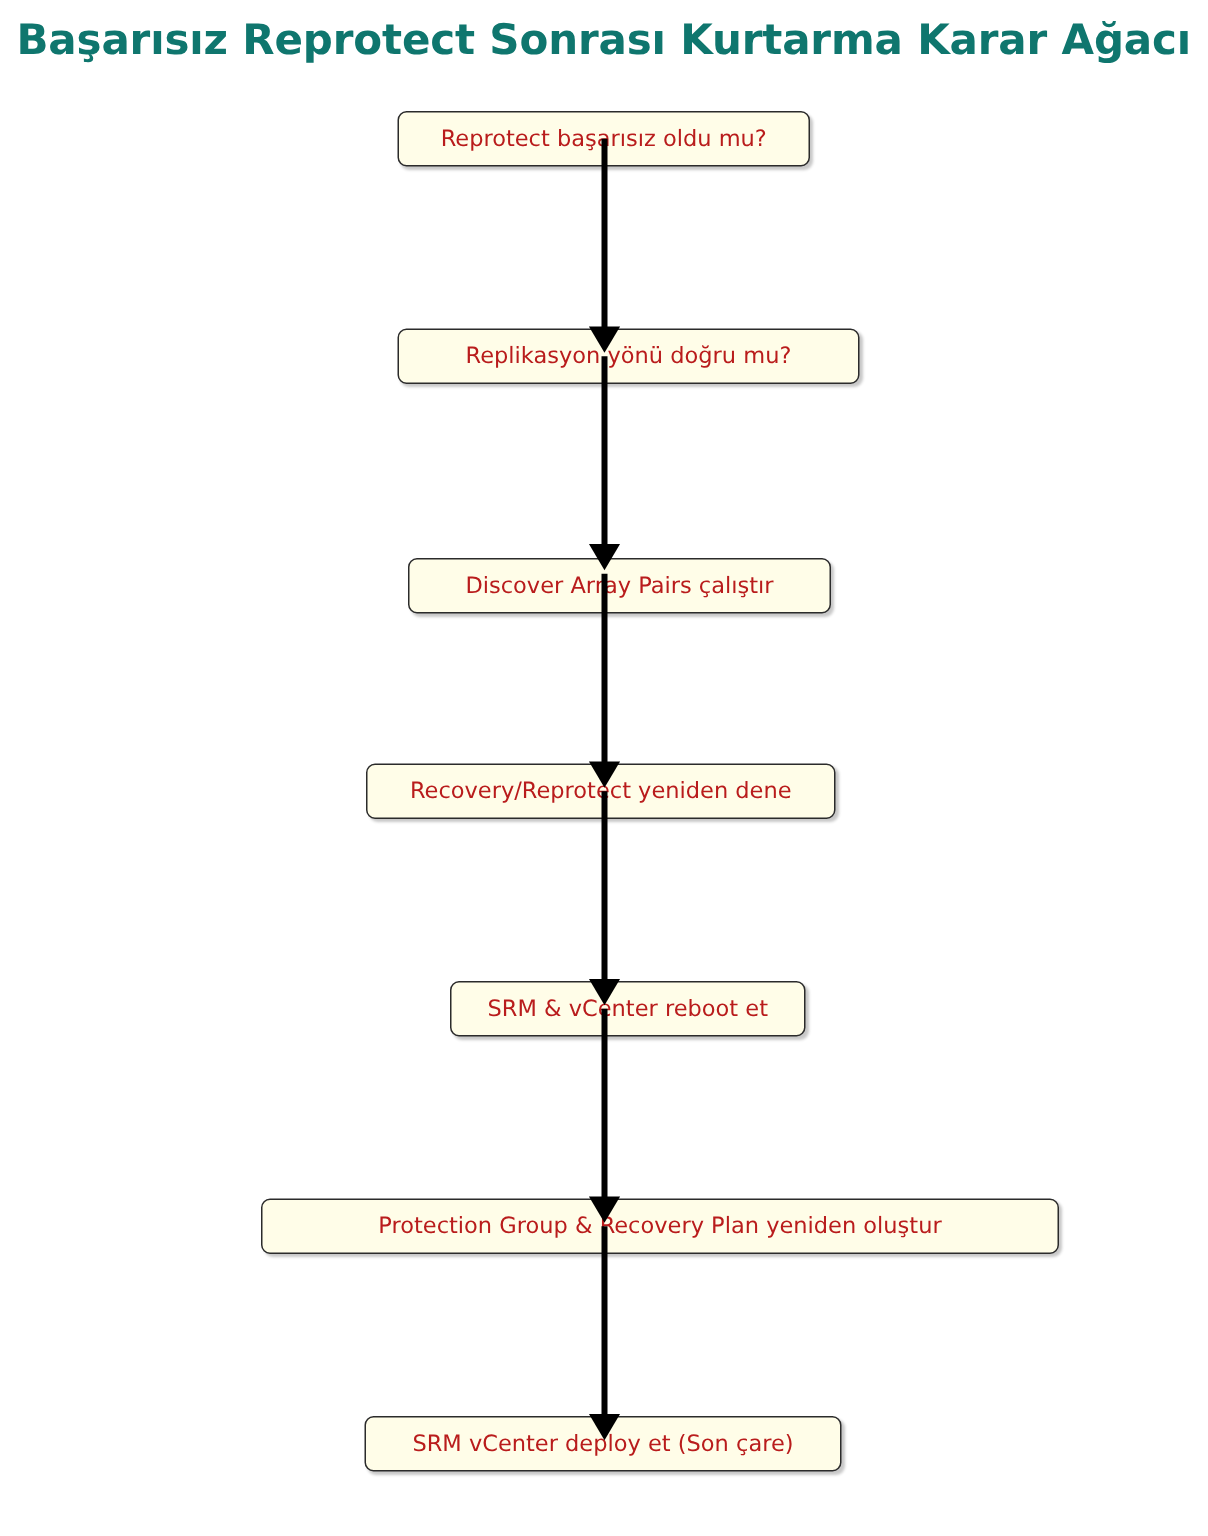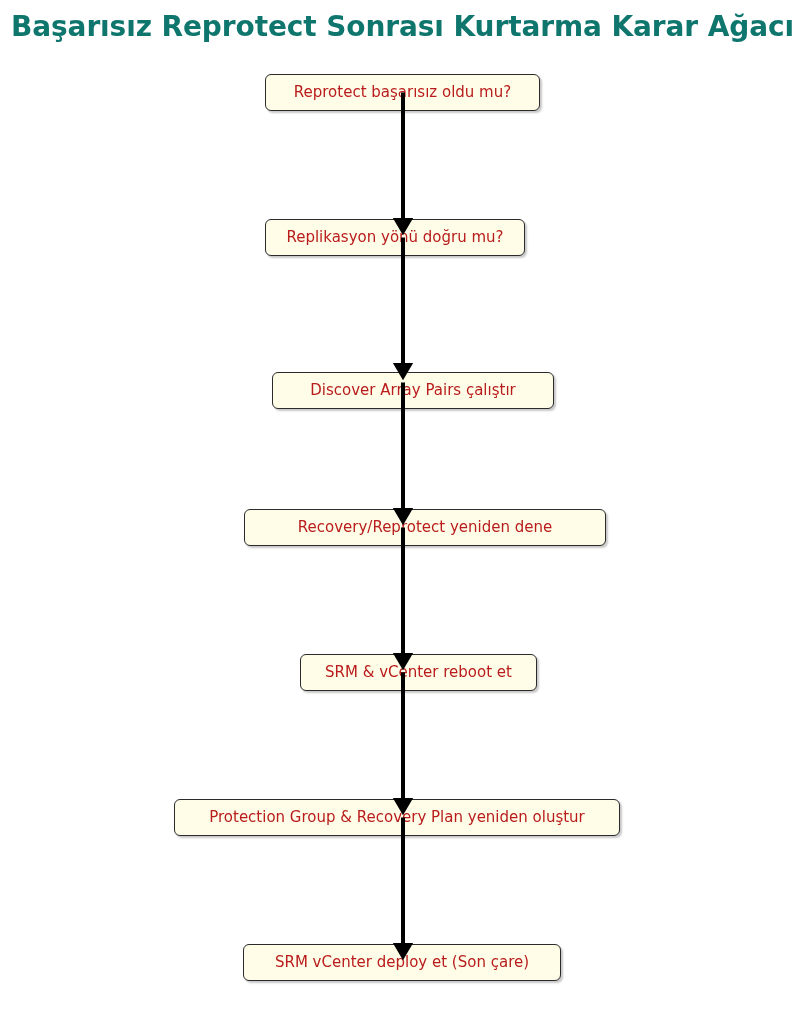--- a/index.html
+++ b/index.html
@@ -89,33 +89,33 @@
         <line x1="403" y1="527.5" x2="403" y2="663" stroke="#000000" stroke-width="4" marker-end="url(#arrowhead)"></line>
         <line x1="403" y1="672.5" x2="403" y2="808" stroke="#000000" stroke-width="4" marker-end="url(#arrowhead)"></line>
         <line x1="403" y1="817.5" x2="403" y2="953" stroke="#000000" stroke-width="4" marker-end="url(#arrowhead)"></line>
       </g>
   </svg>
 
   <div id="nodes-group">
       <div class="node" style="left: 265px; top: 74px; width: 275px;">
         <span class="node-label">Reprotect başarısız oldu mu?</span>
       </div>
-      <div class="node" style="left: 265px; top: 219px; width: 260px;">
+      <div class="node" style="left: 265px; top: 219px; width: 308px;">
         <span class="node-label">Replikasyon yönü doğru mu?</span>
       </div>
       <div class="node" style="left: 272px; top: 372px; width: 282px;">
         <span class="node-label">Discover Array Pairs çalıştır</span>
       </div>
-      <div class="node" style="left: 244px; top: 509px; width: 362px;">
+      <div class="node" style="left: 244px; top: 509px; width: 313px;">
         <span class="node-label">Recovery/Reprotect yeniden dene</span>
       </div>
       <div class="node" style="left: 284px; top: 654px; width: 237px; margin-left: 16px;">
         <span class="node-label">SRM &amp; vCenter reboot et</span>
       </div>
-      <div class="node" style="left: 174px; top: 799px; width: 446px;">
+      <div class="node" style="left: 174px; top: 799px; width: 532px;">
         <span class="node-label">Protection Group &amp; Recovery Plan yeniden oluştur</span>
       </div>
       <div class="node" style="left: 243px; top: 944px; width: 318px;">
         <span class="node-label">SRM vCenter deploy et (Son çare)</span>
       </div>
     </div>
 
 </div>
 
 </body></html>

